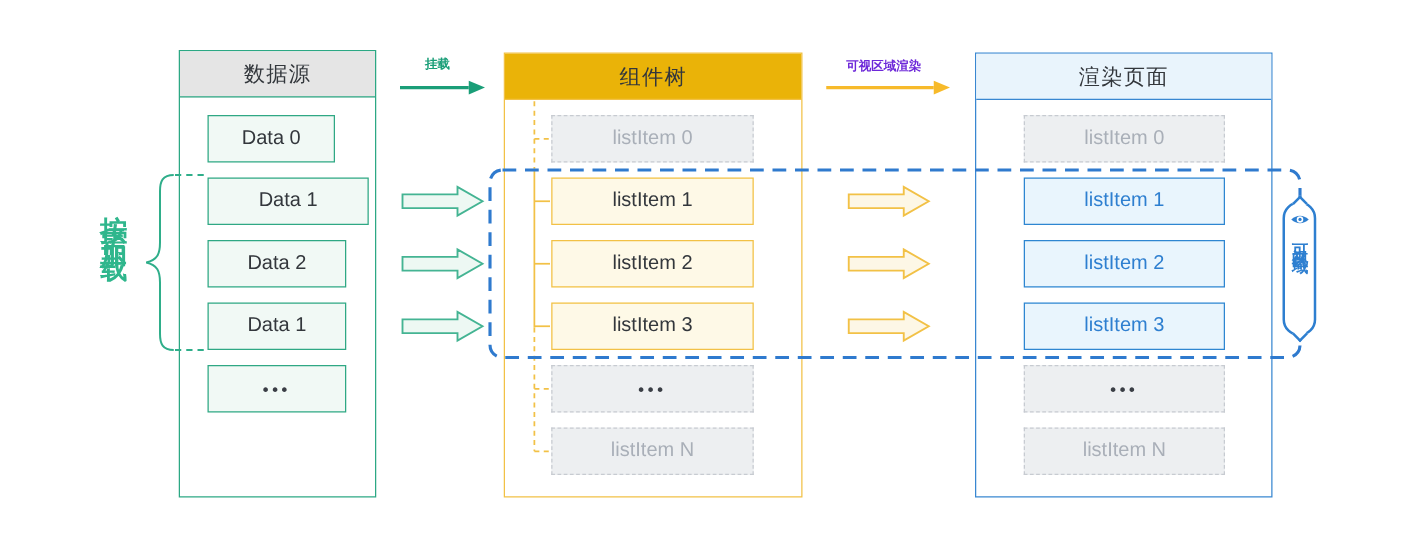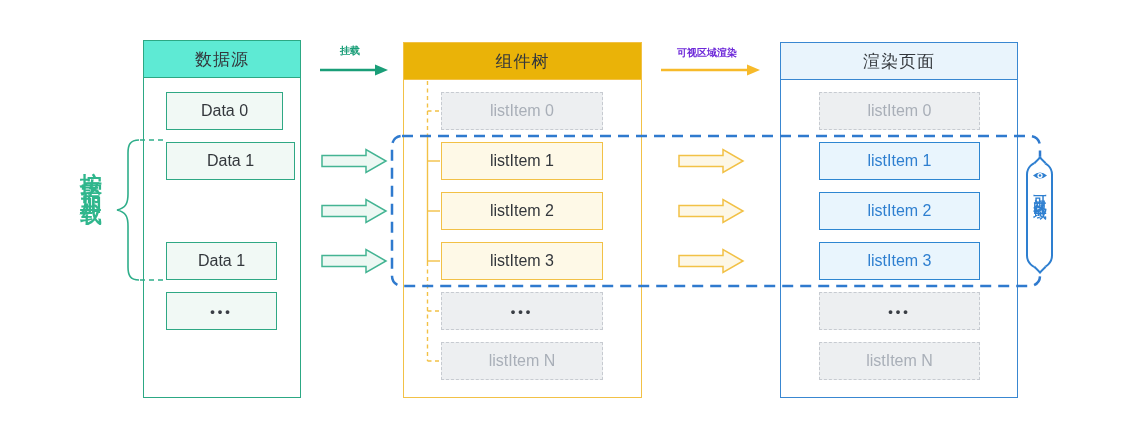--- a/index.html
+++ b/index.html
@@ -11,21 +11,21 @@
   
   .col{position:absolute;background:#fff;box-sizing:border-box;z-index:2;}
   .col-teal{border:1.5px solid #2CA884;}
   .col-yellow{border:1.5px solid #F2C146;}
   .col-blue{border:1.5px solid #3987D1;}
   .col-header{
     position:absolute;left:0;top:0;right:0;height:37px;box-sizing:border-box;
     display:flex;align-items:center;justify-content:center;
     font-size:17px;color:#33373C;letter-spacing:1px;
   }
-  .col-teal .col-header{background:#5eead4;border-bottom:1.5px solid #2CA884;font-family:Liberation Mono, monospace;}
+  .col-teal .col-header{background:#e5e5e5;border-bottom:1.5px solid #2CA884;font-family:Liberation Mono, monospace;}
   .col-yellow .col-header{background:#eab308;border-bottom:1.5px solid #F2C146;}
   .col-blue .col-header{background:#E9F4FC;border-bottom:1.5px solid #3987D1;}
   
   .item{
     position:absolute;height:38px;box-sizing:border-box;
     display:flex;align-items:center;justify-content:center;
     font-size:16px;color:#33373C;
   }
   .item-teal{background:#F1F9F5;border:1.4px solid #2FA884;}
   .item-yellow{background:#FEF9E7;border:1.4px solid #F2C146;}
@@ -65,22 +65,23 @@
 
 <div class="canvas">
 
   <div class="v-label">按需加载</div>
 
   <div class="arrow-label mount-label">挂载</div>
   <div class="arrow-label vr-label">可视区域渲染</div>
 
   <div class="col col-teal" style="left:143px;top:40px;width:158px;height:358px;">
     <div class="col-header">数据源</div>
-    <div class="item item-teal" style="left:22px;top:51px;width:117px;">Data 0</div>
+    <div class="item item-teal" style="left:22px;top:51px;width:102px;">Data 0</div>
     <div class="item item-teal" style="left:22px;top:101px;width:129px;">Data 1</div>
+    <div class="item item-teal" style="left:22px;top:151px;width:111px;">Data 2</div>
     <div class="item item-teal" style="left:22px;top:201px;width:111px;">Data 1</div>
     <div class="item item-teal item-ellipsis" style="left:22px;top:251px;width:111px;">•••</div>
   </div>
 
   <div class="col col-yellow" style="left:403px;top:42px;width:239px;height:356px;">
     <div class="col-header">组件树</div>
     <div class="item item-gray" style="left:37px;top:49px;width:162px;">listItem 0</div>
     <div class="item item-yellow" style="left:37px;top:99px;width:162px;">listItem 1</div>
     <div class="item item-yellow" style="left:37px;top:149px;width:162px;">listItem 2</div>
     <div class="item item-yellow" style="left:37px;top:199px;width:162px;">listItem 3</div>

